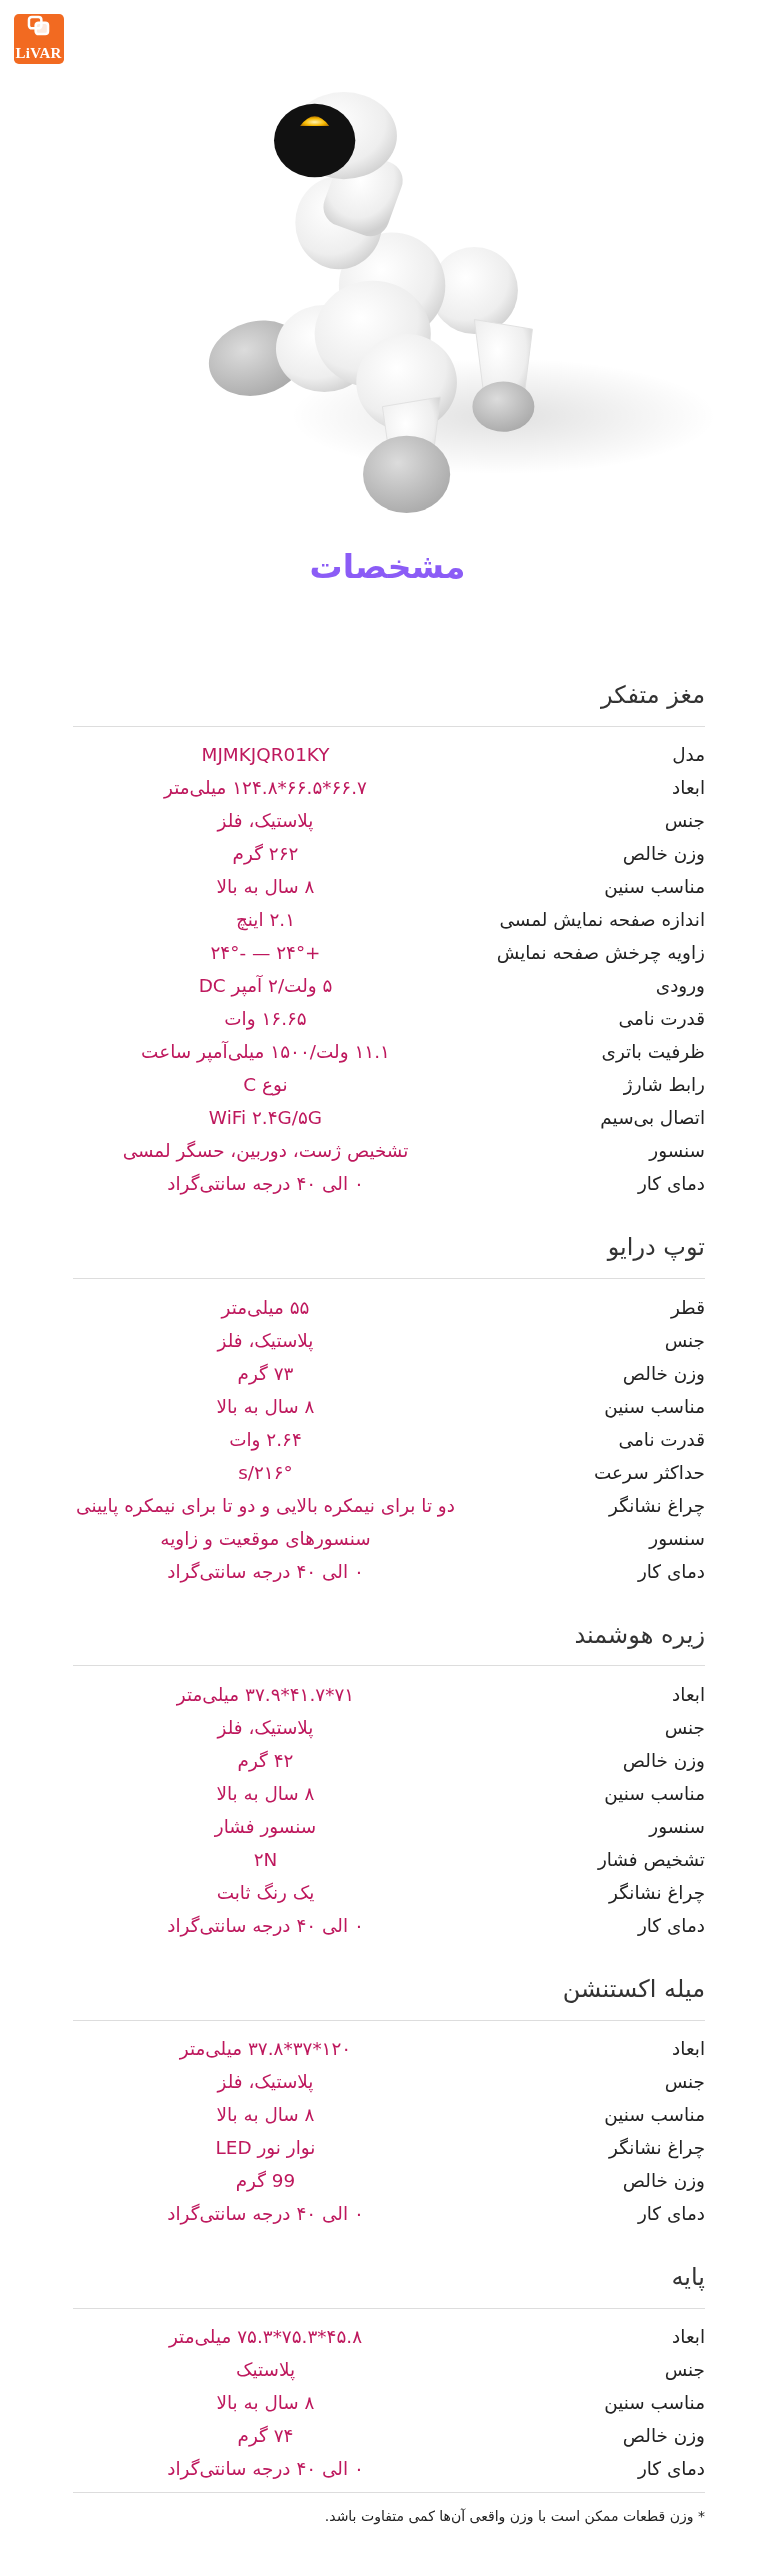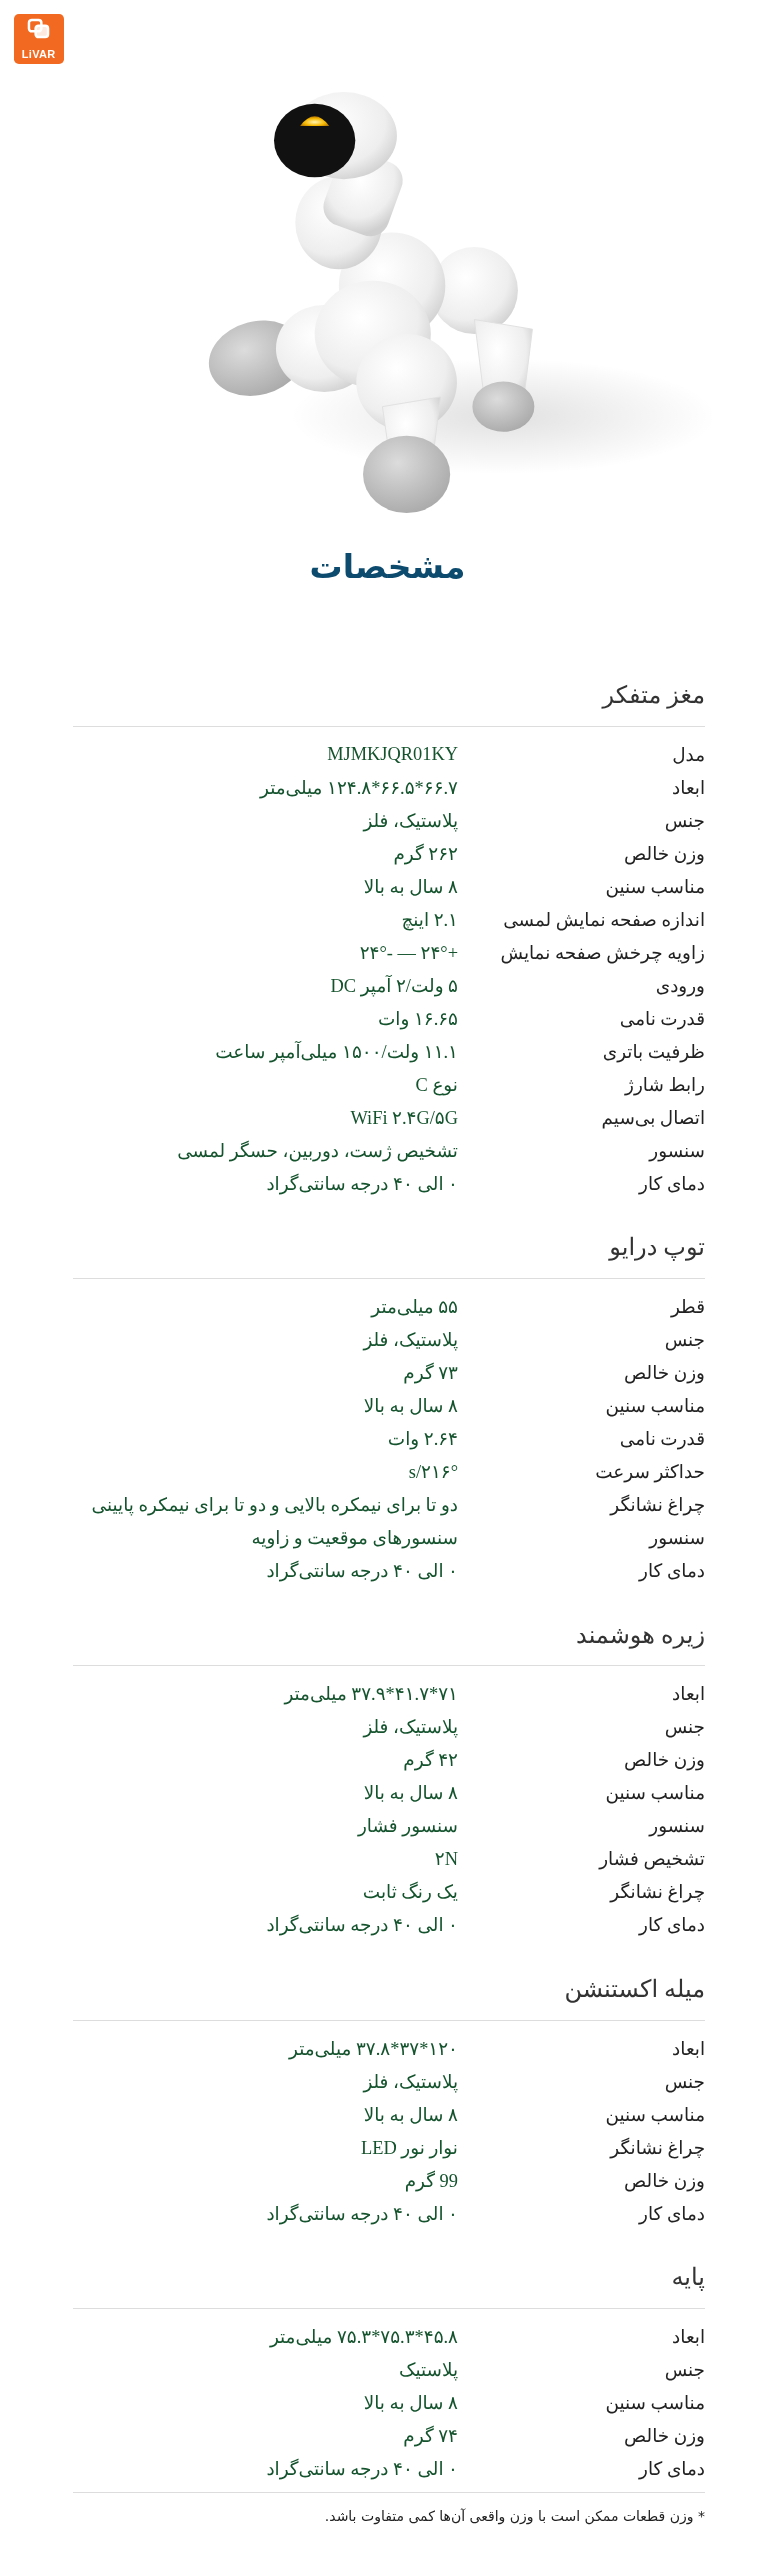--- a/index.html
+++ b/index.html
@@ -13,51 +13,50 @@
   }
   .logo {
     position: absolute; left: 13.6px; top: 13.6px;
     width: 50px; height: 50px;
     background: #f26a21;
     border-radius: 4.8px;
     display: flex; flex-direction: column; align-items: center; justify-content: center;
   }
   .logo svg { display: block; }
   .logo-text {
-    color: #ffffff; font-family: Liberation Sans, sans-serif;
-    font-size: 11px; font-weight: bold; letter-spacing: 0.3px; margin-top: 9px;
+    color: #ffffff; font-family: Liberation Serif, serif;
+    font-size: 15px; font-weight: bold; letter-spacing: 0.3px; margin-top: 9px;
   }
   .hero {
     position: absolute; left: 184px; top: 87px; width: 542px; height: 436px;
   }
   .page-title {
     position: absolute; left: 0; right: 0; top: 547px;
-    text-align: center; font-size: 33px; font-weight: bold; color: #0c4a6e;
+    text-align: center; font-size: 33px; font-weight: bold; color: #8b5cf6;
     direction: rtl;
   }
   .specs {
     position: absolute; left: 73px; top: 673px; width: 632px;
     direction: rtl;
-    font-family: Liberation Serif, serif;
   }
   .section { margin-bottom: 0; }
   .section-title {
     font-size: 24px; color: #333; padding-right: 0; height: 45px;
     line-height: 45px; text-align: right;
   }
   .divider { height: 1px; background: #dddddd; margin: 7.7px 0 11.6px 0; }
   .row {
     display: flex; flex-direction: row; height: 33px; align-items: center;
     font-size: 18.4px;
   }
   .row .label {
     width: 247px; color: #222; white-space: nowrap;
   }
   .row .value {
-    flex: 1; text-align: right; color: #14532d; white-space: nowrap;
+    flex: 1; text-align: center; color: #be185d; white-space: nowrap;
   }
   .section-gap { height: 25px; }
   .footer-divider {
     position: absolute; left: 73px; width: 632px; top: 2492px; height: 1px; background: #dddddd;
   }
   .footnote {
     position: absolute; right: 70px; top: 2508px;
     font-size: 14px; color: #222; direction: rtl; text-align: right;
   }
 </style>

